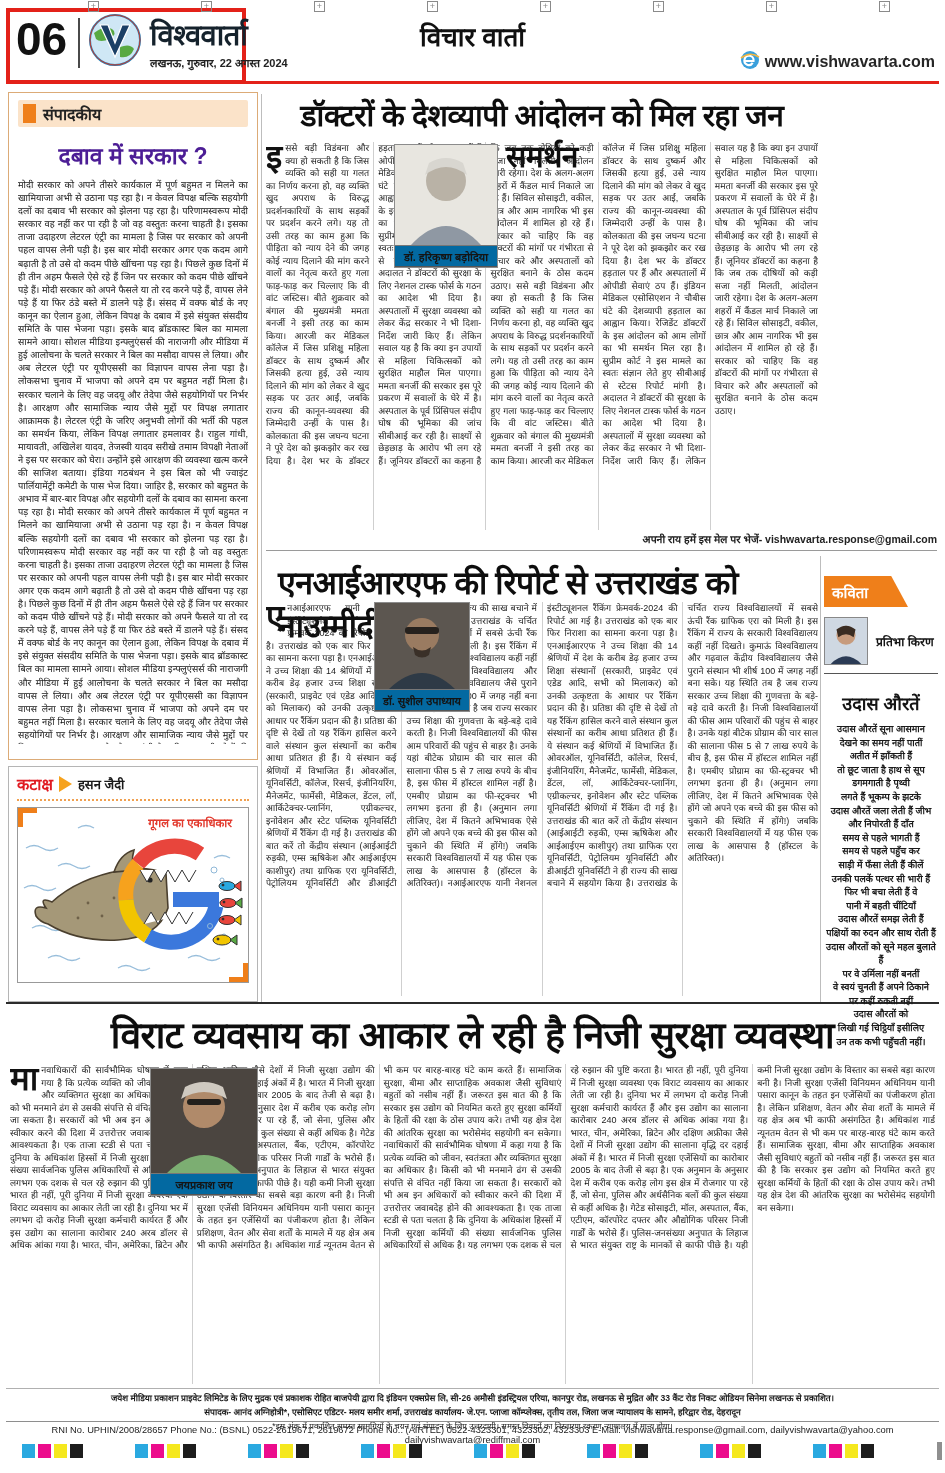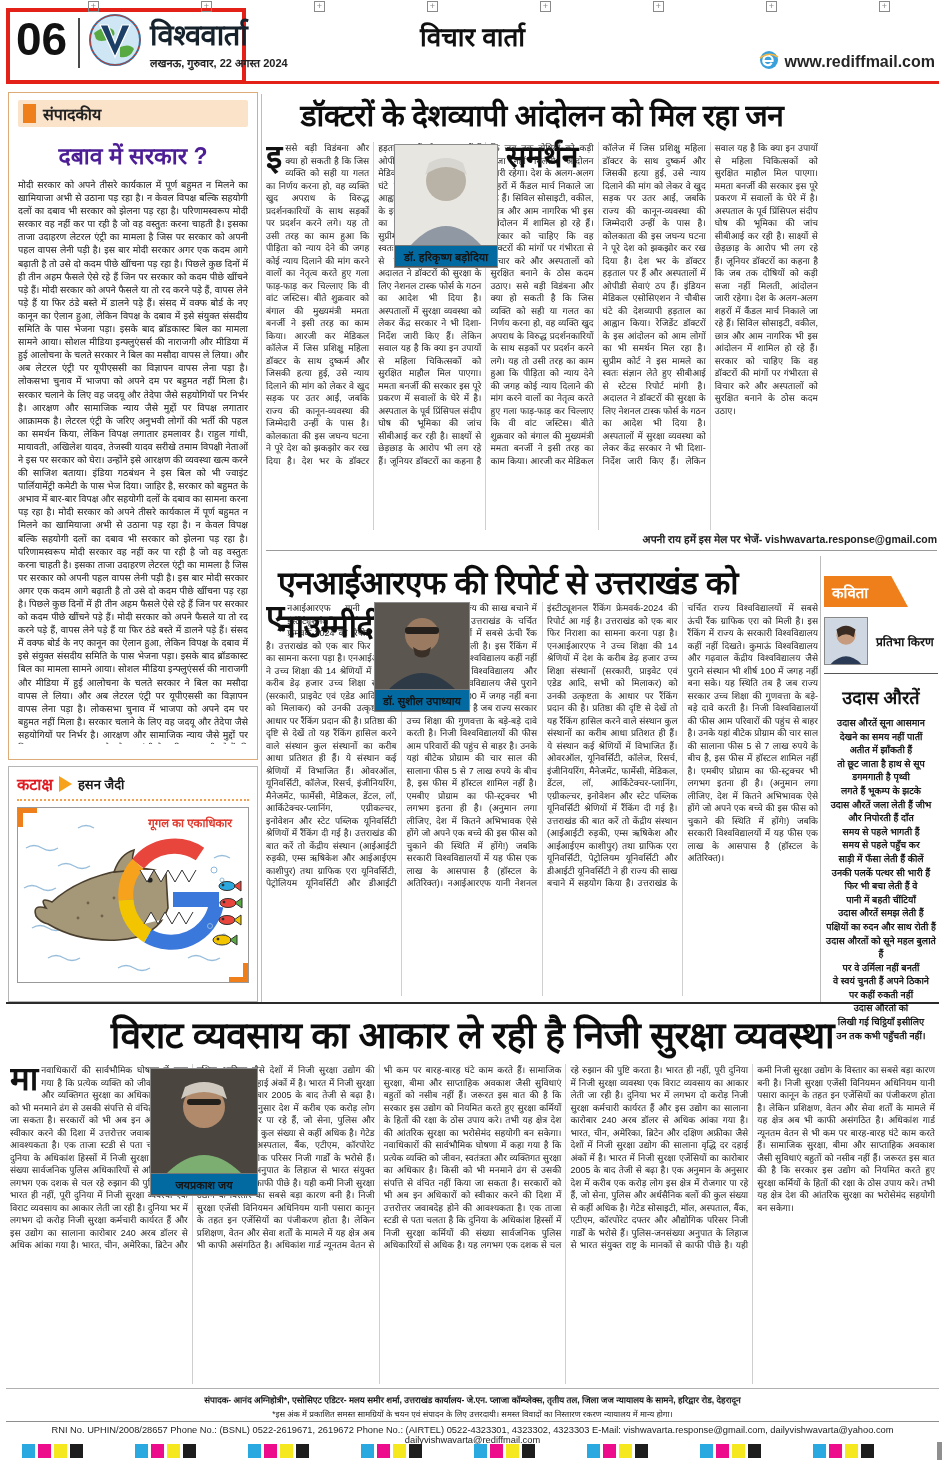--- a/index.html
+++ b/index.html
@@ -65,21 +65,21 @@
   
   .author-card { position:absolute; background:#0369a1; border:1px solid #8c8c8c; text-align:center; z-index:2; }
   .author-photo { width:100%; display:block; }
   .author-name { font-size:11px; font-weight:800; padding:3px 2px 2px; border-top:1px solid #777; border-bottom:1px solid #555; color:#141414; }
 
   
   .poem-col { left:824px; top:556px; width:114px; height:446px; padding-top:20px; }
   .poem-sec { width:84px; height:31px; background:#ef7f1a; color:#fff; font-size:15px; font-weight:800;
               display:flex; align-items:center; padding-left:8px;
               clip-path:polygon(0 0, 80% 0, 100% 100%, 0 100%); }
-  .poem-byline { display:flex; align-items:center; gap:8px; margin:10px 0 11px; border-bottom:1px solid #555; padding-bottom:8px; }
+  .poem-byline { display:flex; align-items:center; gap:8px; margin:10px 0 17px; border-bottom:1px solid #555; padding-bottom:8px; }
   .poem-photo { width:44px; height:48px; border:1px solid #888; flex:0 0 auto; }
   .poem-author { font-size:12px; font-weight:800; }
   .poem-title { text-align:center; font-size:18px; font-weight:800; margin:10px 0 8px; }
   .poem-lines { text-align:center; font-size:9.3px; line-height:13.6px; font-weight:600; white-space:pre-line; color:#1a1a1a; }
 
   
   .footer { left:0; top:1392px; width:945px; text-align:center; color:#1b1b1b; }
   .footer .f1 { font-size:8.6px; font-weight:700; }
   .footer .f2 { font-size:8.6px; font-weight:600; margin-top:2px; }
   .footer .f3 { font-size:8.2px; margin-top:2px; }
@@ -120,21 +120,21 @@
   <div class="abs dateline">लखनऊ,   गुरुवार, 22 अगस्त 2024</div>
   <div class="abs edition-title">विचार वार्ता</div>
   <div class="abs website">
     <span>
       <svg width="20" height="20" viewBox="0 0 20 20">
         <circle cx="10" cy="10" r="9" fill="#3aa0dc"></circle>
         <path d="M4.5 11 h9 a4.5 4.5 0 0 0 -9 -1.5 a4.5 4.5 0 0 0 8.2 3.4" fill="none" stroke="#fff" stroke-width="2.2"></path>
         <path d="M1 8 Q10 1 19 7" fill="none" stroke="#f4b63f" stroke-width="1.6"></path>
       </svg>
     </span>
-    <span>www.rediffmail.com</span>
+    <span>www.vishwavarta.com</span>
   </div>
 
   <div class="abs editorial-box">
     <div class="sec-bar">
       <span class="sq"></span>
       <span class="lbl">संपादकीय</span>
     </div>
     <div class="edit-headline">दबाव में सरकार ?</div>
     <div class="edit-body">मोदी सरकार को अपने तीसरे कार्यकाल में पूर्ण बहुमत न मिलने का खामियाजा अभी से उठाना पड़ रहा है। न केवल विपक्ष बल्कि सहयोगी दलों का दबाव भी सरकार को झेलना पड़ रहा है। परिणामस्वरूप मोदी सरकार वह नहीं कर पा रही है जो वह वस्तुतः करना चाहती है। इसका ताजा उदाहरण लेटरल एंट्री का मामला है जिस पर सरकार को अपनी पहल वापस लेनी पड़ी है। इस बार मोदी सरकार अगर एक कदम आगे बढ़ाती है तो उसे दो कदम पीछे खींचना पड़ रहा है। पिछले कुछ दिनों में ही तीन अहम फैसले ऐसे रहे हैं जिन पर सरकार को कदम पीछे खींचने पड़े हैं। मोदी सरकार को अपने फैसले या तो रद करने पड़े हैं, वापस लेने पड़े हैं या फिर ठंडे बस्ते में डालने पड़े हैं। संसद में वक्फ बोर्ड के नए कानून का ऐलान हुआ, लेकिन विपक्ष के दबाव में इसे संयुक्त संसदीय समिति के पास भेजना पड़ा। इसके बाद ब्रॉडकास्ट बिल का मामला सामने आया। सोशल मीडिया इन्फ्लुएंसर्स की नाराजगी और मीडिया में हुई आलोचना के चलते सरकार ने बिल का मसौदा वापस ले लिया। और अब लेटरल एंट्री पर यूपीएससी का विज्ञापन वापस लेना पड़ा है। लोकसभा चुनाव में भाजपा को अपने दम पर बहुमत नहीं मिला है। सरकार चलाने के लिए वह जदयू और तेदेपा जैसे सहयोगियों पर निर्भर है। आरक्षण और सामाजिक न्याय जैसे मुद्दों पर विपक्ष लगातार आक्रामक है। लेटरल एंट्री के जरिए अनुभवी लोगों की भर्ती की पहल का समर्थन किया, लेकिन विपक्ष लगातार हमलावर है। राहुल गांधी, मायावती, अखिलेश यादव, तेजस्वी यादव सरीखे तमाम विपक्षी नेताओं ने इस पर सरकार को घेरा। उन्होंने इसे आरक्षण की व्यवस्था खत्म करने की साजिश बताया। इंडिया गठबंधन ने इस बिल को भी ज्वाइंट पार्लियामेंट्री कमेटी के पास भेज दिया। जाहिर है, सरकार को बहुमत के अभाव में बार-बार विपक्ष और सहयोगी दलों के दबाव का सामना करना पड़ रहा है। मोदी सरकार को अपने तीसरे कार्यकाल में पूर्ण बहुमत न मिलने का खामियाजा अभी से उठाना पड़ रहा है। न केवल विपक्ष बल्कि सहयोगी दलों का दबाव भी सरकार को झेलना पड़ रहा है। परिणामस्वरूप मोदी सरकार वह नहीं कर पा रही है जो वह वस्तुतः करना चाहती है। इसका ताजा उदाहरण लेटरल एंट्री का मामला है जिस पर सरकार को अपनी पहल वापस लेनी पड़ी है। इस बार मोदी सरकार अगर एक कदम आगे बढ़ाती है तो उसे दो कदम पीछे खींचना पड़ रहा है। पिछले कुछ दिनों में ही तीन अहम फैसले ऐसे रहे हैं जिन पर सरकार को कदम पीछे खींचने पड़े हैं। मोदी सरकार को अपने फैसले या तो रद करने पड़े हैं, वापस लेने पड़े हैं या फिर ठंडे बस्ते में डालने पड़े हैं। संसद में वक्फ बोर्ड के नए कानून का ऐलान हुआ, लेकिन विपक्ष के दबाव में इसे संयुक्त संसदीय समिति के पास भेजना पड़ा। इसके बाद ब्रॉडकास्ट बिल का मामला सामने आया। सोशल मीडिया इन्फ्लुएंसर्स की नाराजगी और मीडिया में हुई आलोचना के चलते सरकार ने बिल का मसौदा वापस ले लिया। और अब लेटरल एंट्री पर यूपीएससी का विज्ञापन वापस लेना पड़ा है। लोकसभा चुनाव में भाजपा को अपने दम पर बहुमत नहीं मिला है। सरकार चलाने के लिए वह जदयू और तेदेपा जैसे सहयोगियों पर निर्भर है। आरक्षण और सामाजिक न्याय जैसे मुद्दों पर विपक्ष लगातार आक्रामक है। लेटरल एंट्री के जरिए अनुभवी लोगों की भर्ती की पहल का समर्थन किया, लेकिन विपक्ष लगातार हमलावर है। राहुल गांधी, मायावती, अखिलेश यादव, तेजस्वी यादव सरीखे तमाम विपक्षी नेताओं ने इस पर सरकार को घेरा। उन्होंने इसे आरक्षण की व्यवस्था खत्म करने की साजिश बताया। इंडिया गठबंधन ने इस बिल को भी ज्वाइंट पार्लियामेंट्री कमेटी के पास भेज दिया। जाहिर है, सरकार को बहुमत के अभाव में बार-बार विपक्ष और सहयोगी दलों के दबाव का सामना करना पड़ रहा है।</div>
   </div>
@@ -310,20 +310,21 @@
         <path d="M16 104 Q53 68 90 104 Z" fill="#7cae72"></path>
         <path d="M30 30 q23 -14 46 0 l-4 -12 q-19 -10 -38 0 Z" fill="#cfc9c0"></path>
         <rect x="36" y="30" width="34" height="6" rx="3" fill="#23201c"></rect>
       </svg>
       <div class="author-name">जयप्रकाश जय</div>
     </div>
   </div>
 
   <div class="abs hline" style="left:6px; top:1388px; width:933px; background:#b0b0b0;"></div>
   <div class="abs footer">
+    <div class="f1">जयेश मीडिया प्रकाशन प्राइवेट लिमिटेड के लिए मुद्रक एवं प्रकाशक रोहित बाजपेयी द्वारा दि इंडियन एक्सप्रेस लि, सी-26 अमौसी इंडस्ट्रियल एरिया, कानपुर रोड, लखनऊ से मुद्रित और 33 कैंट रोड निकट ओडियन सिनेमा लखनऊ से प्रकाशित।</div>
     <div class="f2">संपादक- आनंद अग्निहोत्री*, एसोसिएट एडिटर- मलय समीर शर्मा, उत्तराखंड कार्यालय- जे.एन. प्लाजा कॉम्प्लेक्स, तृतीय तल, जिला जज न्यायालय के सामने, हरिद्वार रोड, देहरादून</div>
     <div class="f3">*इस अंक में प्रकाशित समस्त सामग्रियों के चयन एवं संपादन के लिए उत्तरदायी। समस्त विवादों का निस्तारण रकरण न्यायालय में मान्य होगा।</div>
   </div>
   <div class="abs footer-rule"></div>
   <div class="abs f4wrap footer" style="top:1424px;">
     <div class="f4">RNI No. UPHIN/2008/28657  Phone No.:  (BSNL) 0522-2619671, 2619672  Phone No.: (AIRTEL) 0522-4323301, 4323302, 4323303  E-Mail: vishwavarta.response@gmail.com,  dailyvishwavarta@yahoo.com dailyvishwavarta@rediffmail.com</div>
   </div>
 
   <div class="abs reg-marks"></div>
   <span class="reg-glyph" style="left:88px;">+</span>

